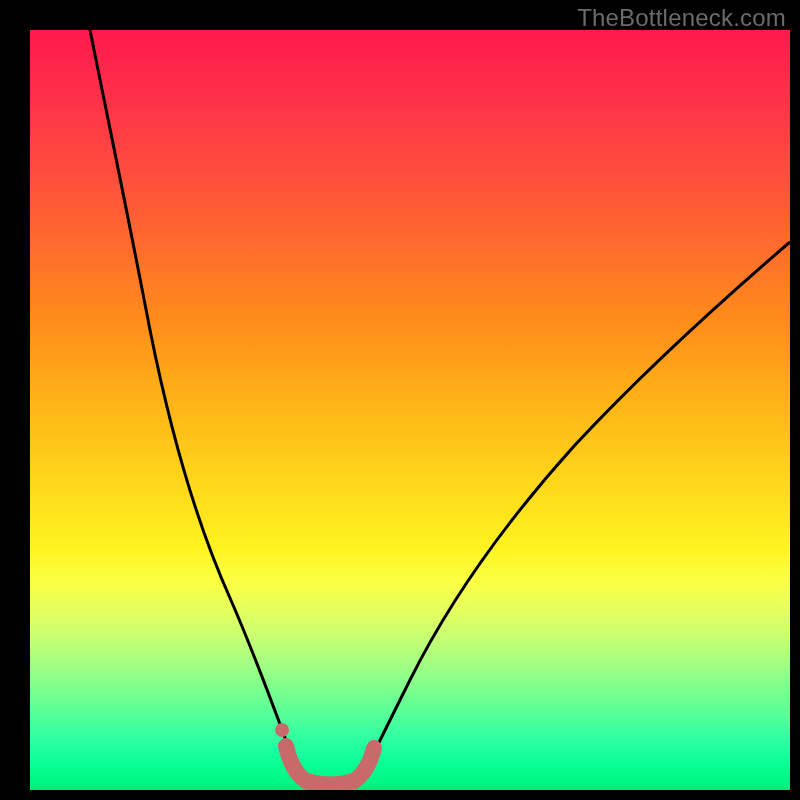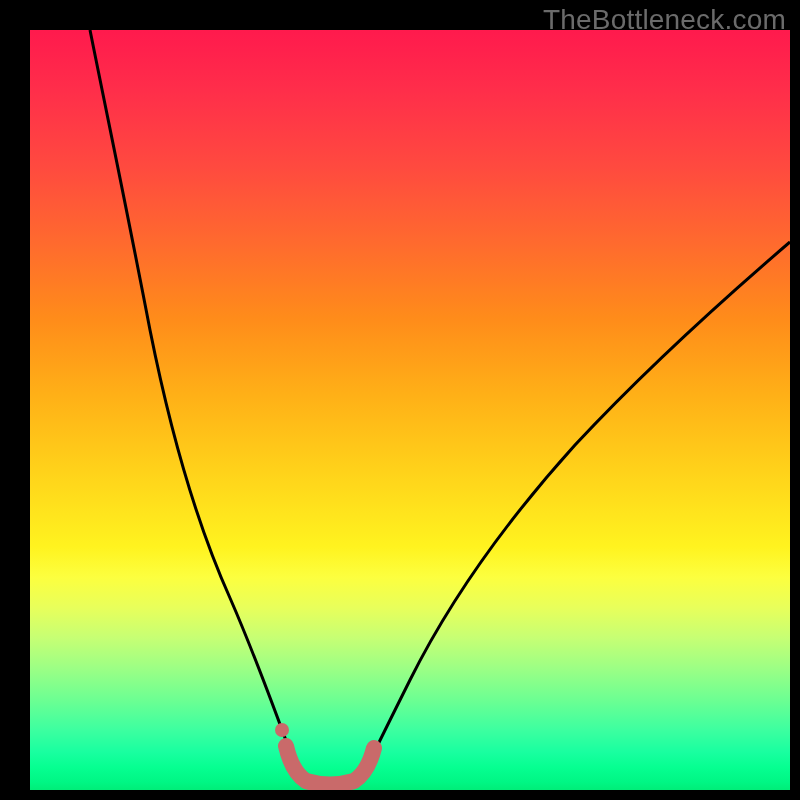--- a/index.html
+++ b/index.html
@@ -47,21 +47,21 @@
       #06ff91 97%,
       #00f684 99%,
       #00ed78 100%
     );
   }
   .watermark {
     position: absolute;
     top: 4px;
     right: 14px;
     color: #6b6b6b;
-    font-size: 28px;
+    font-size: 24px;
     font-weight: 500;
     letter-spacing: 0.2px;
     user-select: none;
   }
   svg.curves {
     position: absolute;
     inset: 0;
   }
 </style>
 </head>

